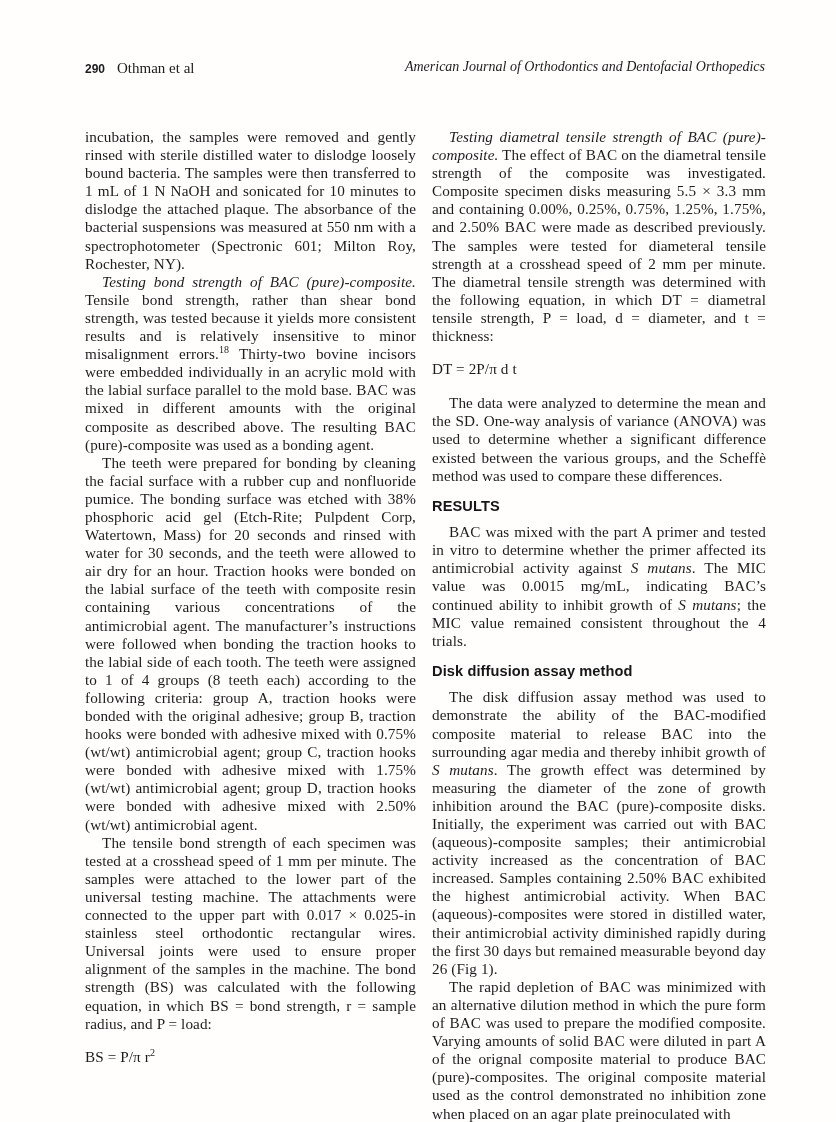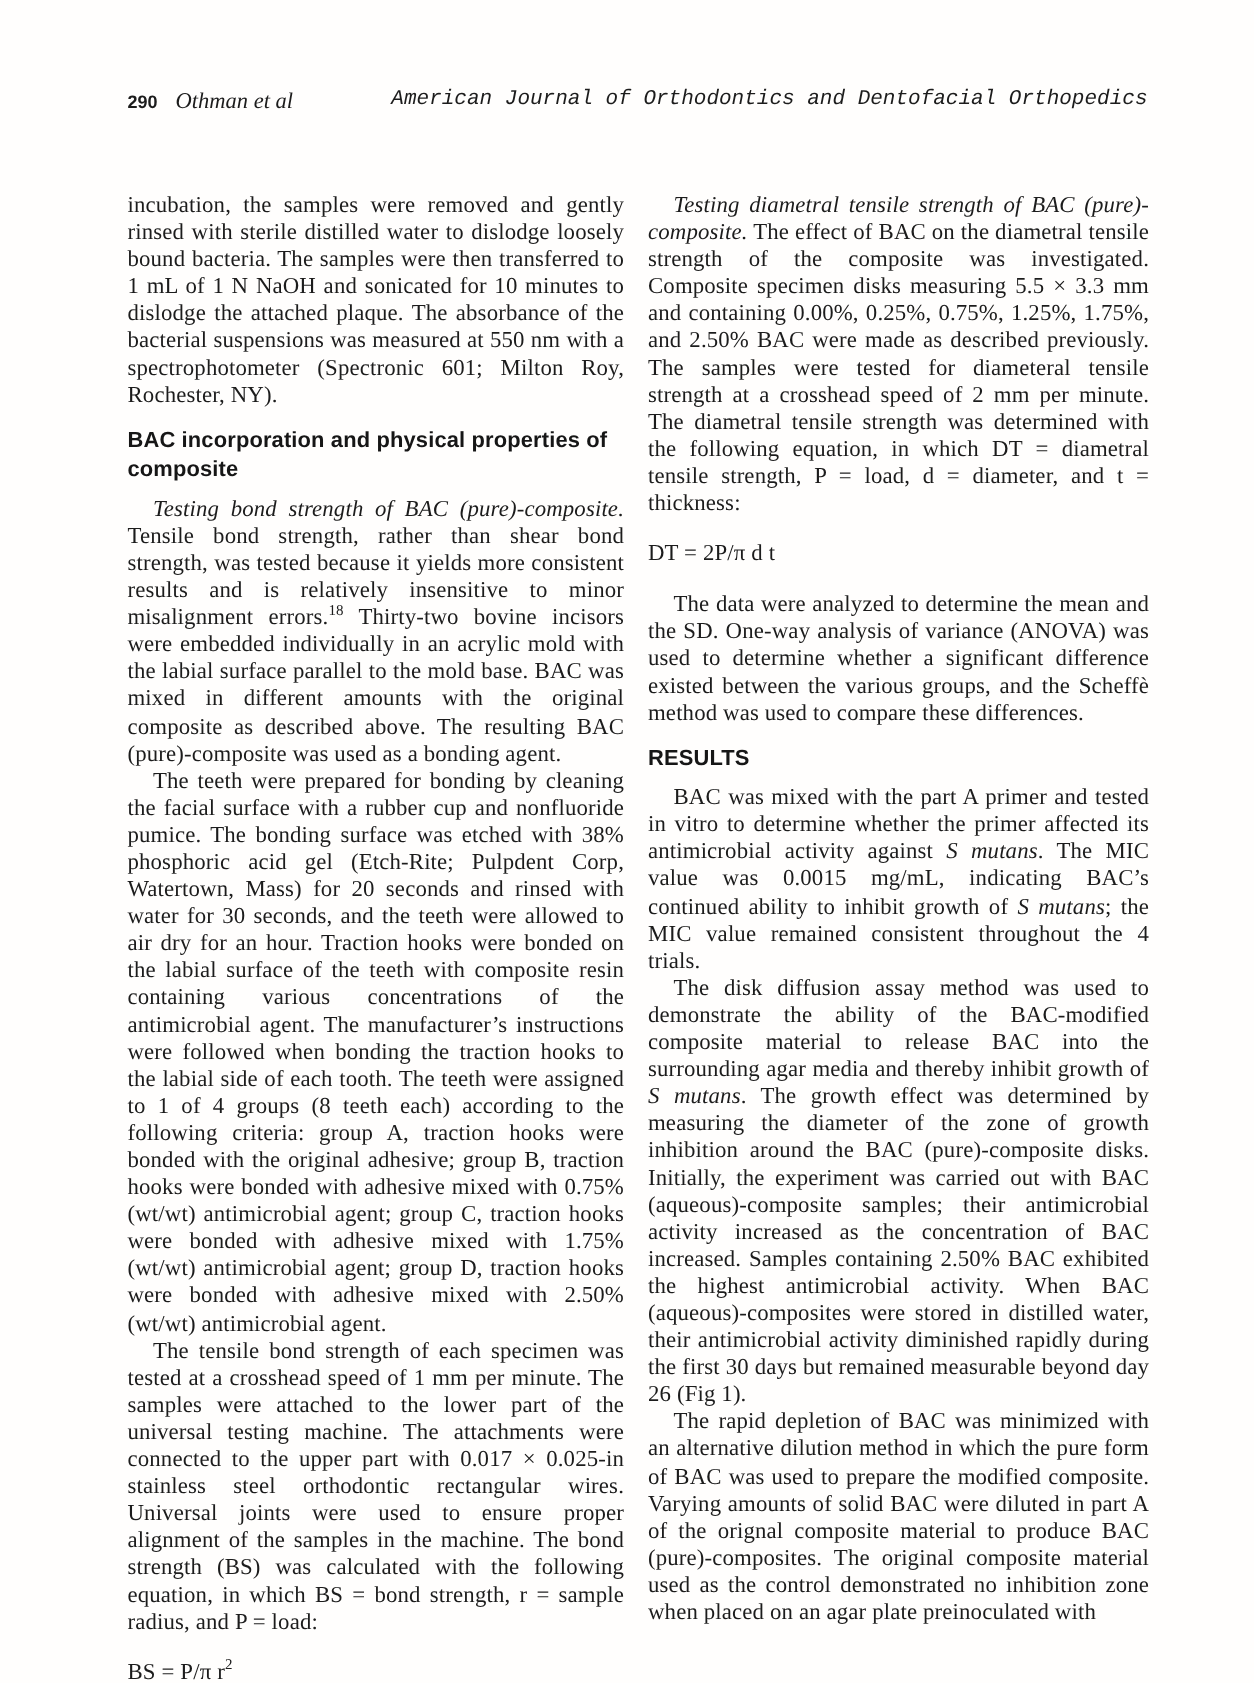--- a/index.html
+++ b/index.html
@@ -5,24 +5,24 @@
   html,body{margin:0;padding:0;}
   body{
     width:836px;height:1122px;background:#ffffff;position:relative;
     font-family:"Liberation Serif", serif;color:#1c1c1c;
     -webkit-font-smoothing:antialiased;
   }
   .page{position:absolute;inset:0;background:#fffefd;}
   
   .header-left{position:absolute;left:85px;top:60px;font-size:15px;white-space:nowrap;}
   .page-num{font-family:"Liberation Sans", sans-serif;font-weight:bold;font-size:12px;}
-  .authors{font-style:italic;margin-left:12px;font-size:15px;}
+  .authors{margin-left:12px;font-size:15px;}
   .header-right{
     position:absolute;right:71px;top:57px;text-align:right;
-    font-style:italic;font-size:14px;line-height:19px;white-space:nowrap;font-family:Liberation Mono, monospace;
+    font-style:italic;font-size:14px;line-height:19px;white-space:nowrap;
   }
   
   .col{
     position:absolute;top:128px;font-size:15.2px;line-height:18.1px;
     text-align:justify;letter-spacing:0.1px;
   }
   .col-left{left:85px;width:331px;}
   .col-right{left:432px;width:334px;}
   .para{margin:0;}
   .para.indent{text-indent:17px;}
@@ -43,30 +43,30 @@
   <div class="header-left">
     <span class="page-num">290</span><span class="authors">Othman et al</span>
   </div>
 
   <div class="header-right">
     <div>American Journal of Orthodontics and Dentofacial Orthopedics</div>
   </div>
 
   <div class="col col-left">
       <p class="para"><span>incubation, the samples were removed and gently rinsed with sterile distilled water to dislodge loosely bound bacteria. The samples were then transferred to 1 mL of 1 N NaOH and sonicated for 10 minutes to dislodge the attached plaque. The absorbance of the bacterial suspensions was measured at 550 nm with a spectrophotometer (Spectronic 601; Milton Roy, Rochester, NY).</span></p>
-      <h2 class="heading subsection">BAC incorporation and physical properties of composite</h2>
       <p class="para indent"><span class="i">Testing bond strength of BAC (pure)-composite.</span><span> Tensile bond strength, rather than shear bond strength, was tested because it yields more consistent results and is relatively insensitive to minor misalignment errors.</span><sup>18</sup><span> Thirty-two bovine incisors were embedded individually in an acrylic mold with the labial surface parallel to the mold base. BAC was mixed in different amounts with the original composite as described above. The resulting BAC (pure)-composite was used as a bonding agent.</span></p>
       <p class="para indent"><span>The teeth were prepared for bonding by cleaning the facial surface with a rubber cup and nonfluoride pumice. The bonding surface was etched with 38% phosphoric acid gel (Etch-Rite; Pulpdent Corp, Watertown, Mass) for 20 seconds and rinsed with water for 30 seconds, and the teeth were allowed to air dry for an hour. Traction hooks were bonded on the labial surface of the teeth with composite resin containing various concentrations of the antimicrobial agent. The manufacturer’s instructions were followed when bonding the traction hooks to the labial side of each tooth. The teeth were assigned to 1 of 4 groups (8 teeth each) according to the following criteria: group A, traction hooks were bonded with the original adhesive; group B, traction hooks were bonded with adhesive mixed with 0.75% (wt/wt) antimicrobial agent; group C, traction hooks were bonded with adhesive mixed with 1.75% (wt/wt) antimicrobial agent; group D, traction hooks were bonded with adhesive mixed with 2.50% (wt/wt) antimicrobial agent.</span></p>
       <p class="para indent"><span>The tensile bond strength of each specimen was tested at a crosshead speed of 1 mm per minute. The samples were attached to the lower part of the universal testing machine. The attachments were connected to the upper part with 0.017 × 0.025-in stainless steel orthodontic rectangular wires. Universal joints were used to ensure proper alignment of the samples in the machine. The bond strength (BS) was calculated with the following equation, in which BS = bond strength, r = sample radius, and P = load:</span></p>
       <div class="equation"><span>BS = P/π r</span><sup>2</sup></div>
     </div>
 
   <div class="col col-right">
       <p class="para indent"><span class="i">Testing diametral tensile strength of BAC (pure)-composite.</span><span> The effect of BAC on the diametral tensile strength of the composite was investigated. Composite specimen disks measuring 5.5 × 3.3 mm and containing 0.00%, 0.25%, 0.75%, 1.25%, 1.75%, and 2.50% BAC were made as described previously. The samples were tested for diameteral tensile strength at a crosshead speed of 2 mm per minute. The diametral tensile strength was determined with the following equation, in which DT = diametral tensile strength, P = load, d = diameter, and t = thickness:</span></p>
       <div class="equation"><span>DT = 2P/π d t</span></div>
       <p class="para indent"><span>The data were analyzed to determine the mean and the SD. One-way analysis of variance (ANOVA) was used to determine whether a significant difference existed between the various groups, and the Scheffè method was used to compare these differences.</span></p>
       <h2 class="heading section">RESULTS</h2>
       <p class="para indent"><span>BAC was mixed with the part A primer and tested in vitro to determine whether the primer affected its antimicrobial activity against </span><span class="i">S mutans</span><span>. The MIC value was 0.0015 mg/mL, indicating BAC’s continued ability to inhibit growth of </span><span class="i">S mutans</span><span>; the MIC value remained consistent throughout the 4 trials.</span></p>
+      <h2 class="heading subsection">Disk diffusion assay method</h2>
       <p class="para indent"><span>The disk diffusion assay method was used to demonstrate the ability of the BAC-modified composite material to release BAC into the surrounding agar media and thereby inhibit growth of </span><span class="i">S mutans</span><span>. The growth effect was determined by measuring the diameter of the zone of growth inhibition around the BAC (pure)-composite disks. Initially, the experiment was carried out with BAC (aqueous)-composite samples; their antimicrobial activity increased as the concentration of BAC increased. Samples containing 2.50% BAC exhibited the highest antimicrobial activity. When BAC (aqueous)-composites were stored in distilled water, their antimicrobial activity diminished rapidly during the first 30 days but remained measurable beyond day 26 (Fig 1).</span></p>
       <p class="para indent"><span>The rapid depletion of BAC was minimized with an alternative dilution method in which the pure form of BAC was used to prepare the modified composite. Varying amounts of solid BAC were diluted in part A of the orignal composite material to produce BAC (pure)-composites. The original composite material used as the control demonstrated no inhibition zone when placed on an agar plate preinoculated with </span></p>
     </div>
 
 </div>
 
 </body></html>

